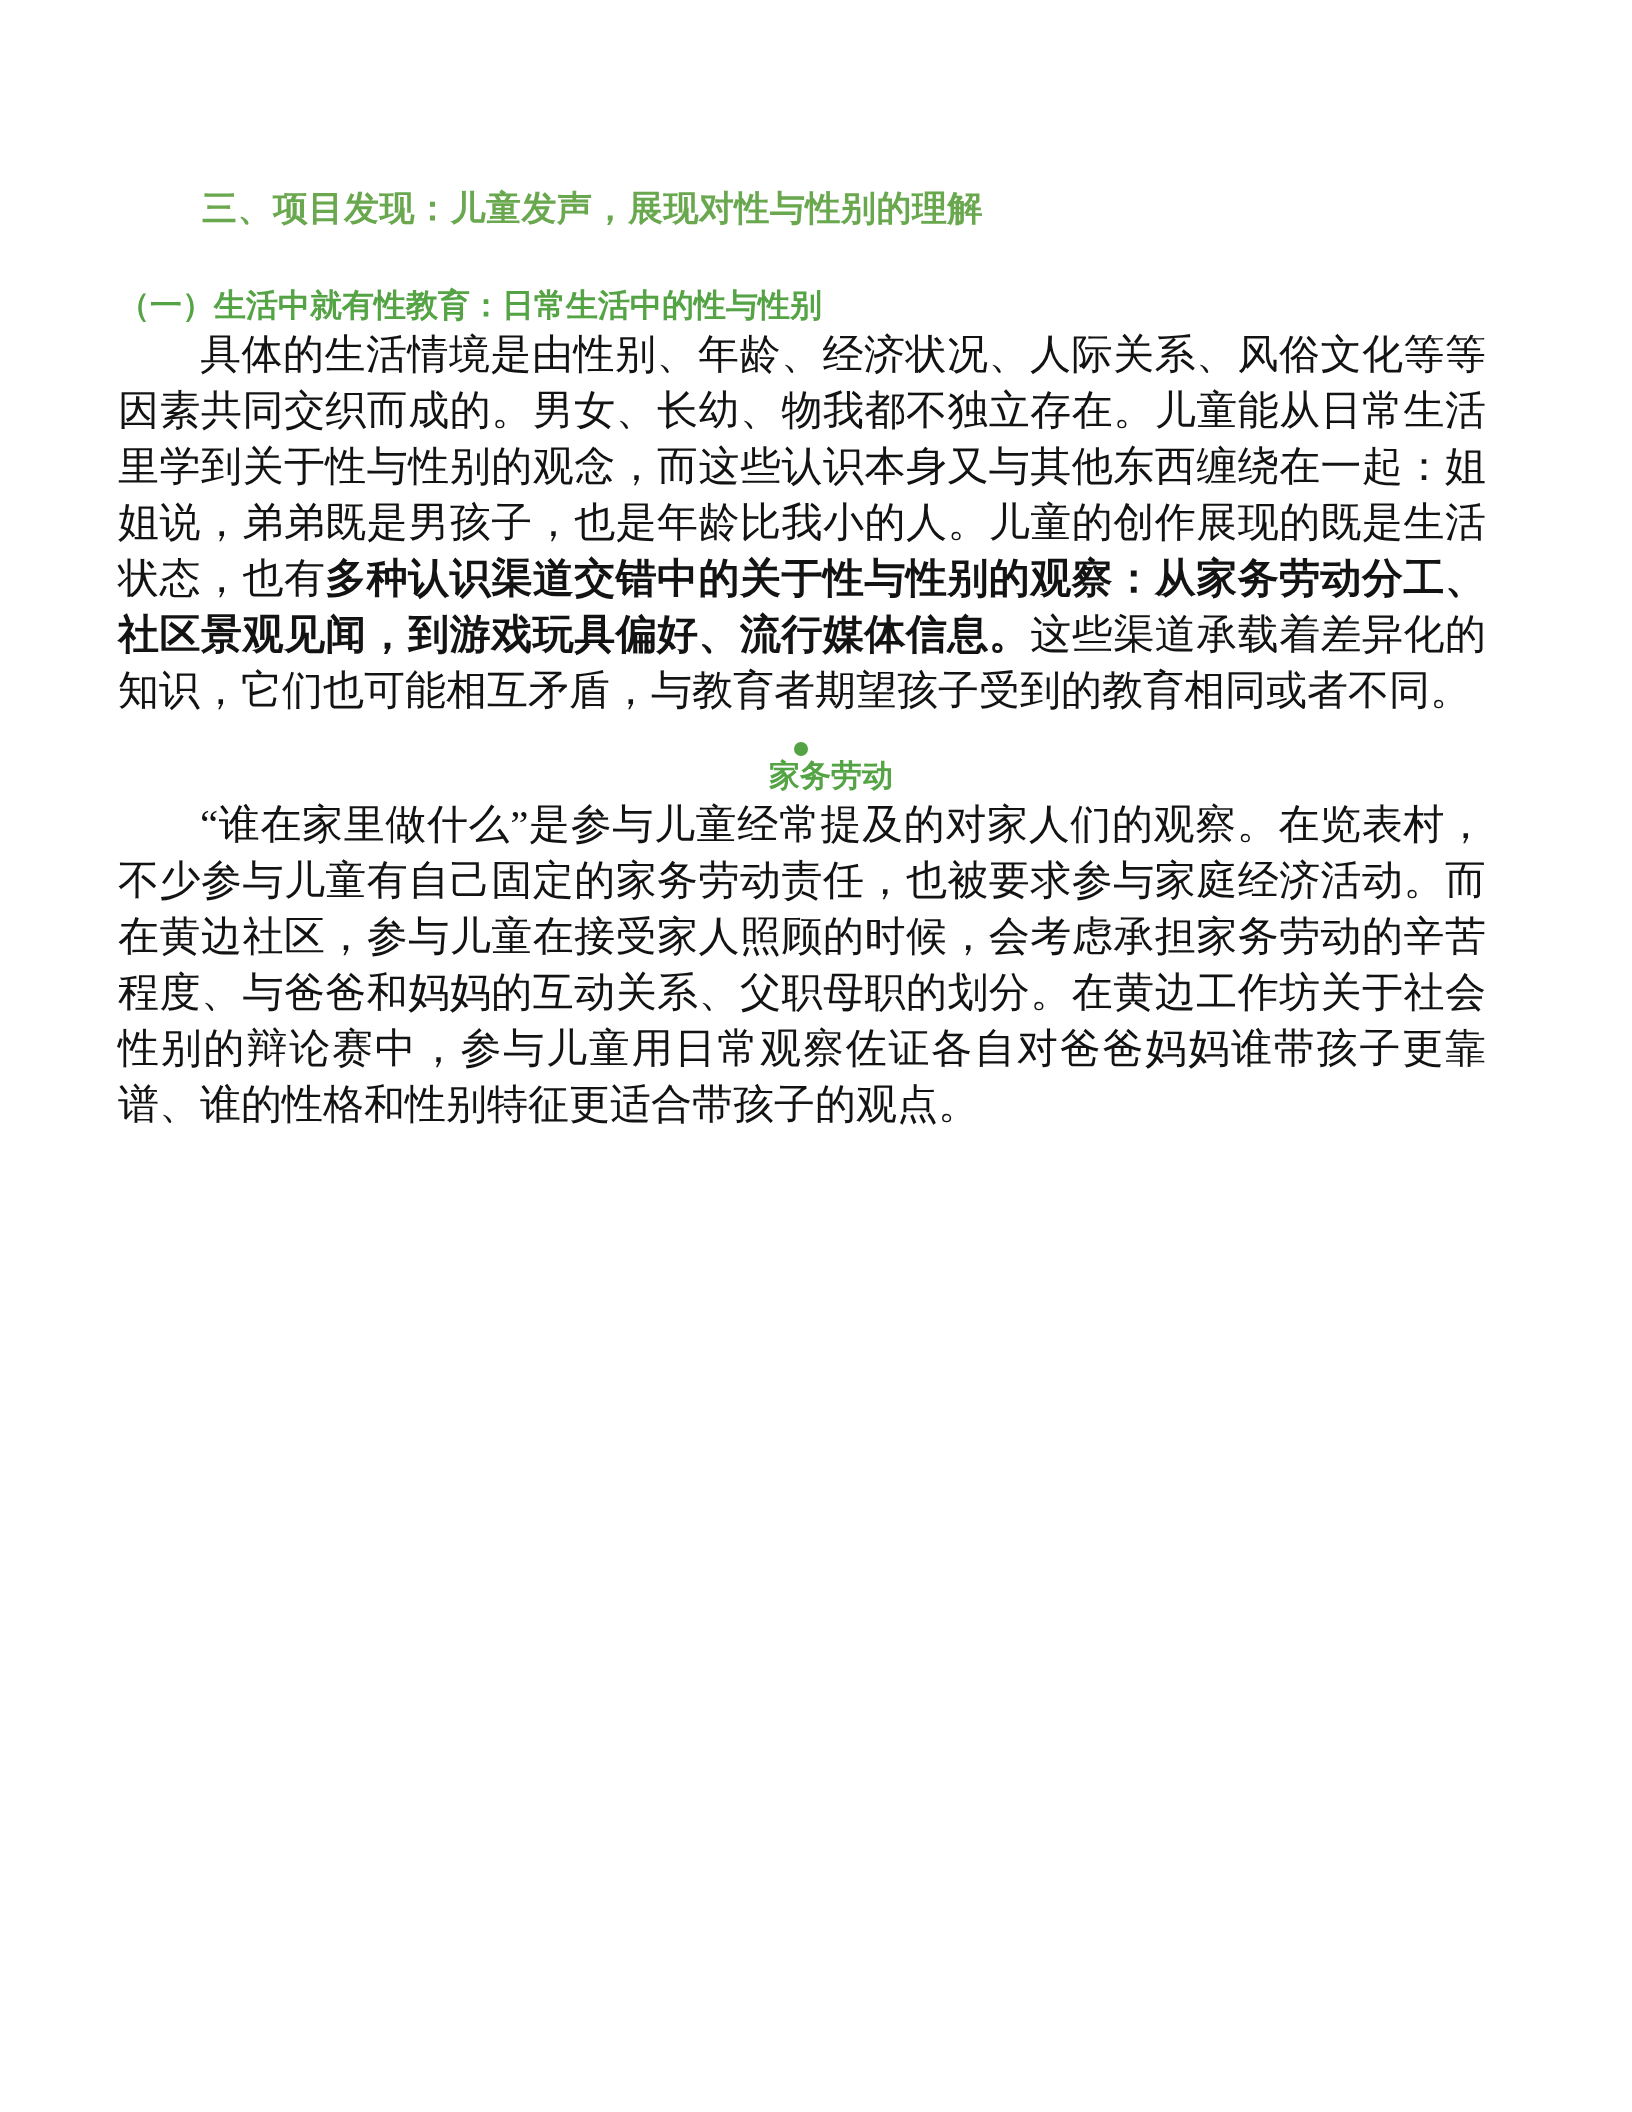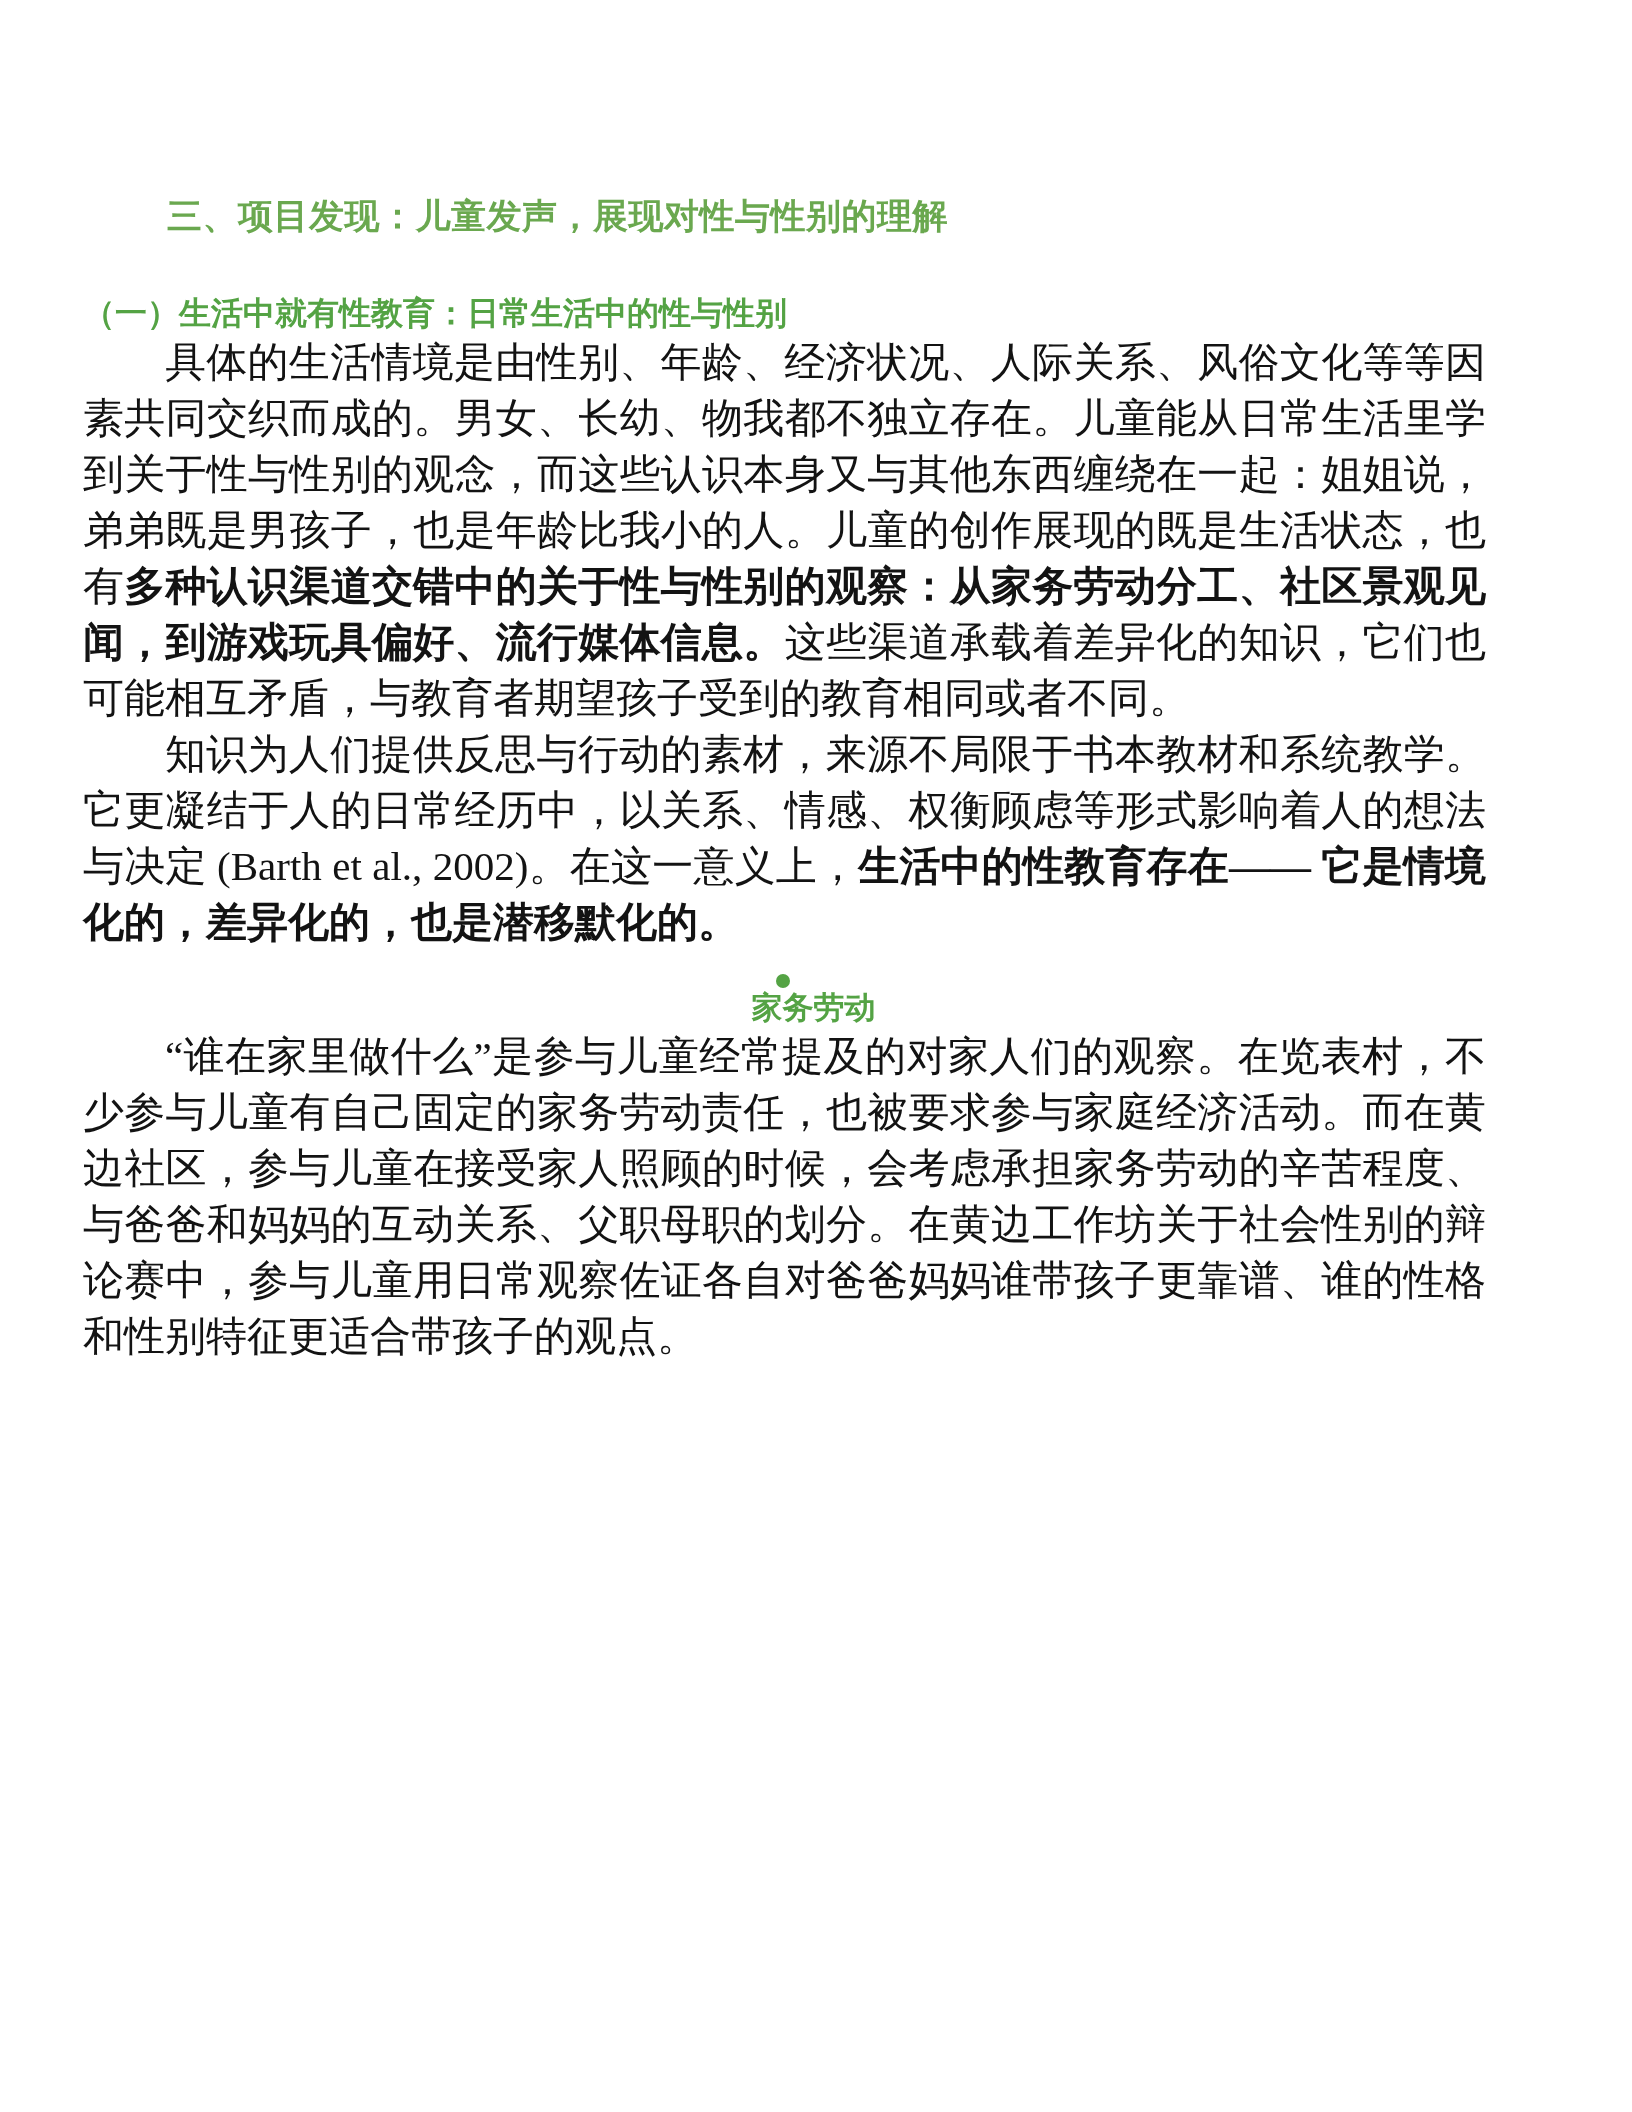--- a/index.html
+++ b/index.html
@@ -11,24 +11,23 @@
     width: 1632px;
     height: 2112px;
     position: relative;
     font-family: "Liberation Serif", serif;
     color: #131313;
     overflow: hidden;
   }
   .page {
     position: absolute;
     inset: 0;
-    padding: 0 146px 0 83px;
+    padding: 0 146px 0 118px;
     box-sizing: border-box;
     background: #ffffff;
-    margin-top: 8px;
   }
   .section-heading {
     margin: 186px 0 0 84px;
     font-family: "Liberation Sans", sans-serif;
     font-size: 35px;
     line-height: 44px;
     font-weight: 700;
     color: var(--heading-green, #6aa84f);
     letter-spacing: 0.5px;
   }
@@ -87,21 +86,20 @@
 <body>
 
 <div class="page">
 
   <h1 class="section-heading">三、项目发现：儿童发声，展现对性与性别的理解</h1>
 
   <h2 class="subsection-heading">（一）生活中就有性教育：日常生活中的性与性别</h2>
 
   <p class="body-para para-1"><span>具体的生活情境是由性别、年龄、经济状况、人际关系、风俗文化等等因素共同交织而成的。男女、长幼、物我都不独立存在。儿童能从日常生活里学到关于性与性别的观念，而这些认识本身又与其他东西缠绕在一起：姐姐说，弟弟既是男孩子，也是年龄比我小的人。儿童的创作展现的既是生活状态，也有</span><b>多种认识渠道交错中的关于性与性别的观察：从家务劳动分工、社区景观见闻，到游戏玩具偏好、流行媒体信息。</b><span>这些渠道承载着差异化的知识，它们也可能相互矛盾，与教育者期望孩子受到的教育相同或者不同。</span></p>
 
-  <p class="body-para para-2"><span>知识为人们提供反思与行动的素材，来源不局限于书本教材和系统教学。它更凝结于人的日常经历中，以关系、情感、权衡顾虑等形式影响着人的想法与决定 (Barth et al., 2002)。在这一意义上，</span><b>生活中的性教育存在—— 它是情境化的，差异化的，也是潜移默化的。</b></p>
 
   <div class="bullet-row">
     <span class="bullet-dot"></span>
     <span class="bullet-label">家务劳动</span>
   </div>
 
   <p class="body-para para-3"><span>“谁在家里做什么”是参与儿童经常提及的对家人们的观察。在览表村，不少参与儿童有自己固定的家务劳动责任，也被要求参与家庭经济活动。而在黄边社区，参与儿童在接受家人照顾的时候，会考虑承担家务劳动的辛苦程度、与爸爸和妈妈的互动关系、父职母职的划分。在黄边工作坊关于社会性别的辩论赛中，参与儿童用日常观察佐证各自对爸爸妈妈谁带孩子更靠谱、谁的性格和性别特征更适合带孩子的观点。</span></p>
 
 
 </div>

